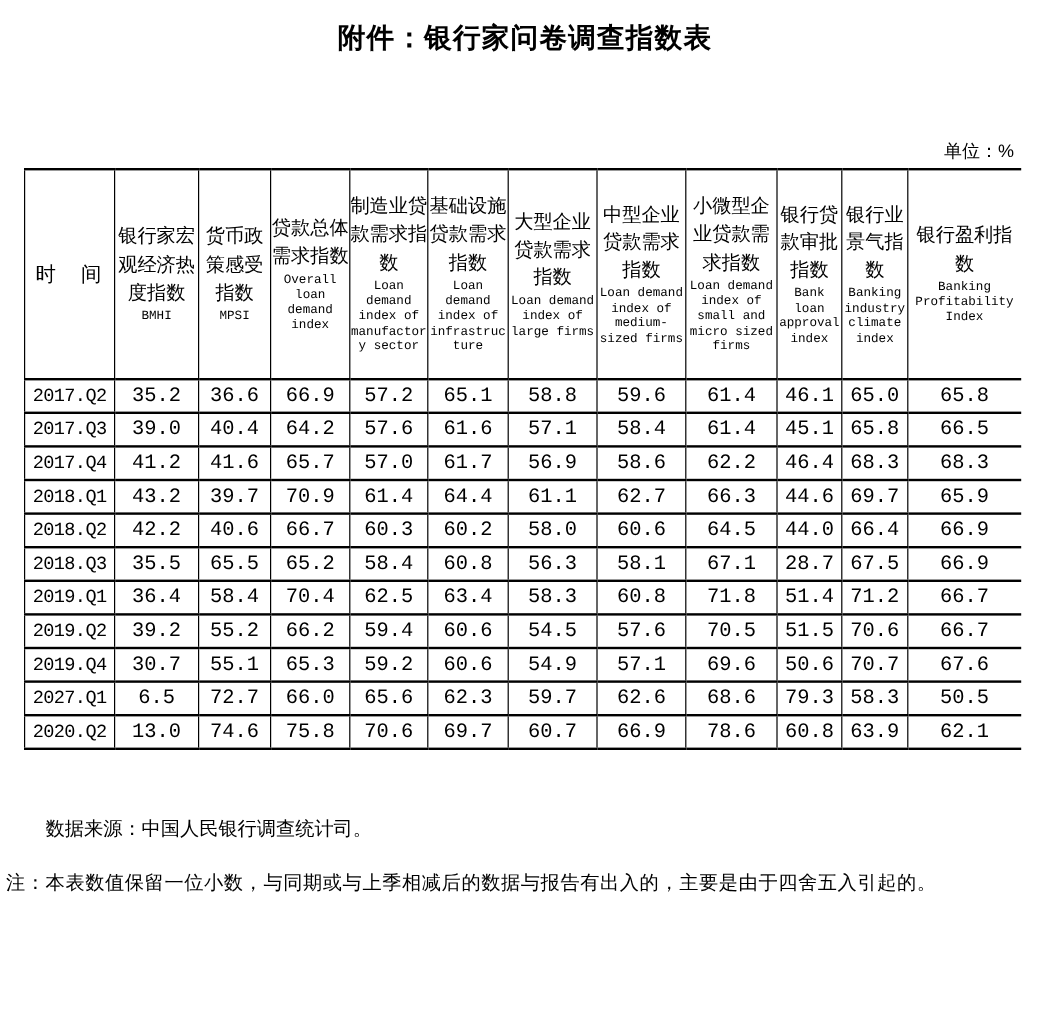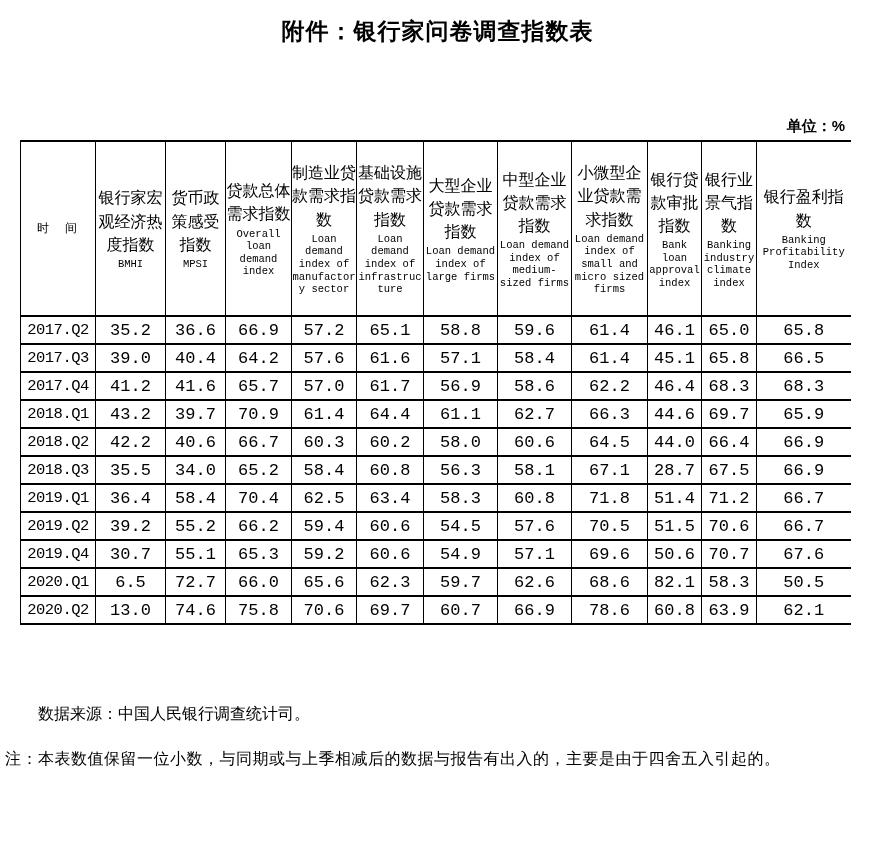--- a/index.html
+++ b/index.html
@@ -11,21 +11,21 @@
   .page { position:relative; width:875px; height:855px; }
 
   .title {
     margin:16px 0 1px 0;
     font-size:23px; font-weight:bold; text-align:center;
     letter-spacing:1px;
   }
 
   .unit {
     width:845px; margin-top:70px; margin-bottom:4px;
-    text-align:right; font-weight:bold; font-size:15px;
+    text-align:right; font-weight:normal; font-size:15px;
   }
 
   table.survey {
     margin-left:20px; width:830px;
     border-collapse:collapse; table-layout:fixed;
   }
   th, td {
     border:solid #000; border-width:2px 1px;
     padding:0; text-align:center; vertical-align:middle;
     font-weight:normal; overflow:hidden;
@@ -37,30 +37,30 @@
 
   th .zh {
     font-size:16px; line-height:1.45;
     font-family:"Liberation Sans", sans-serif;
   }
   th .en {
     font-size:10.5px; line-height:1.2; margin-top:2px;
     font-family:"Liberation Mono", monospace;
     word-break:break-word;
   }
-  th.time-th { font-size:12px; letter-spacing:2px; }
+  th.time-th { font-size:17px; letter-spacing:2px; }
 
   td {
     font-family:"Liberation Mono", monospace;
     font-size:17px;
   }
   td.time { font-size:15.5px; letter-spacing:-0.5px; }
 
   .source {
-    margin:79px 0 0 38px;
+    margin:56px 0 0 38px;
     font-size:16px;
   }
   .note {
     margin:24px 0 0 5px;
     font-size:16px; letter-spacing:0.5px;
   }
 </style>
 </head>
 <body>
 
@@ -201,21 +201,21 @@
           <td>58.0</td>
           <td>60.6</td>
           <td>64.5</td>
           <td>44.0</td>
           <td>66.4</td>
           <td>66.9</td>
         </tr>
         <tr>
           <td class="time">2018.Q3</td>
           <td>35.5</td>
-          <td>34.0</td>
+          <td>65.5</td>
           <td>65.2</td>
           <td>58.4</td>
           <td>60.8</td>
           <td>56.3</td>
           <td>58.1</td>
           <td>67.1</td>
           <td>28.7</td>
           <td>67.5</td>
           <td>66.9</td>
         </tr>
@@ -255,30 +255,30 @@
           <td>59.2</td>
           <td>60.6</td>
           <td>54.9</td>
           <td>57.1</td>
           <td>69.6</td>
           <td>50.6</td>
           <td>70.7</td>
           <td>67.6</td>
         </tr>
         <tr>
-          <td class="time">2020.Q1</td>
+          <td class="time">2027.Q1</td>
           <td>6.5</td>
           <td>72.7</td>
           <td>66.0</td>
           <td>65.6</td>
           <td>62.3</td>
           <td>59.7</td>
           <td>62.6</td>
           <td>68.6</td>
-          <td>82.1</td>
+          <td>79.3</td>
           <td>58.3</td>
           <td>50.5</td>
         </tr>
         <tr>
           <td class="time">2020.Q2</td>
           <td>13.0</td>
           <td>74.6</td>
           <td>75.8</td>
           <td>70.6</td>
           <td>69.7</td>

